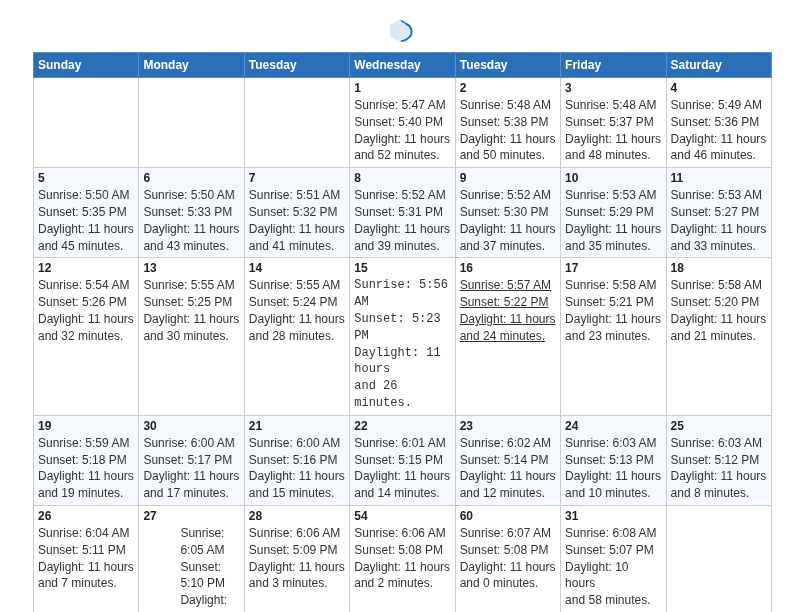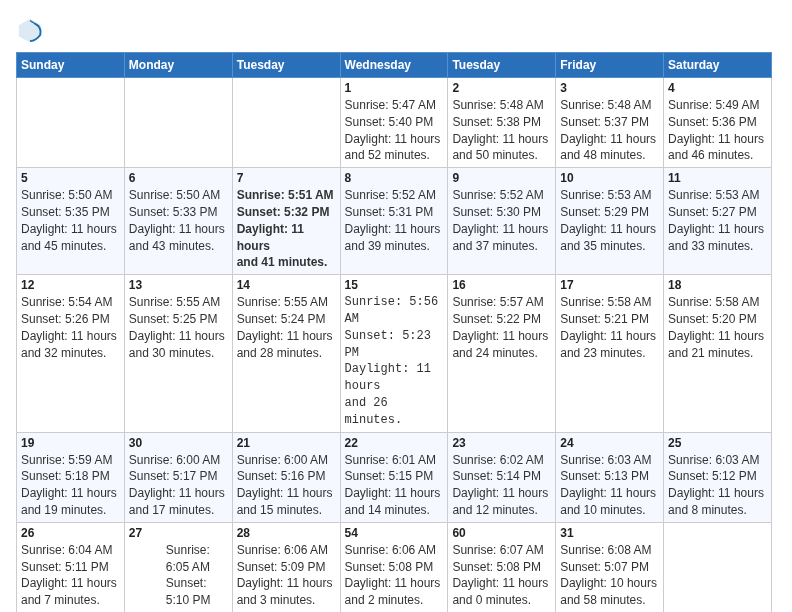--- a/index.html
+++ b/index.html
@@ -6,23 +6,24 @@
     body {
       font-family: Arial, sans-serif;
       background: #fff;
       width: 792px;
       height: 612px;
       overflow: hidden;
     }
     .page {
       width: 792px;
       height: 612px;
-      padding: 16px 20px 10px 16px;
+      padding: 16px 20px 10px 33px;
       display: flex;
       flex-direction: column;
+      align-items: center;
     }
     .header {
       display: flex;
       align-items: flex-start;
       justify-content: space-between;
       margin-bottom: 8px;
     }
     .logo {
       display: flex;
       align-items: center;
@@ -189,21 +190,21 @@
           </td>
           <td>
             <span class="cell-date">6</span>
             <div class="cell-info" style="white-space: pre-line;">Sunrise: 5:50 AM
 Sunset: 5:33 PM
 Daylight: 11 hours
 and 43 minutes.</div>
           </td>
           <td>
             <span class="cell-date">7</span>
-            <div class="cell-info" style="white-space: pre-line; font-weight: bold;">Sunrise: 5:51 AM
+            <div class="cell-info" style="white-space: pre-line;">Sunrise: 5:51 AM
 Sunset: 5:32 PM
 Daylight: 11 hours
 and 41 minutes.</div>
           </td>
           <td>
             <span class="cell-date">8</span>
             <div class="cell-info" style="white-space: pre-line;">Sunrise: 5:52 AM
 Sunset: 5:31 PM
 Daylight: 11 hours
 and 39 minutes.</div>
@@ -254,21 +255,21 @@
           </td>
           <td>
             <span class="cell-date">15</span>
             <div class="cell-info" style="white-space: pre-line; font-family: Liberation Mono, monospace;">Sunrise: 5:56 AM
 Sunset: 5:23 PM
 Daylight: 11 hours
 and 26 minutes.</div>
           </td>
           <td>
             <span class="cell-date">16</span>
-            <div class="cell-info" style="white-space: pre-line;">Sunrise: 5:57 AM
+            <div class="cell-info" style="white-space: pre-line; text-decoration: underline;">Sunrise: 5:57 AM
 Sunset: 5:22 PM
 Daylight: 11 hours
 and 24 minutes.</div>
           </td>
           <td>
             <span class="cell-date">17</span>
             <div class="cell-info" style="white-space: pre-line;">Sunrise: 5:58 AM
 Sunset: 5:21 PM
 Daylight: 11 hours
 and 23 minutes.</div>

